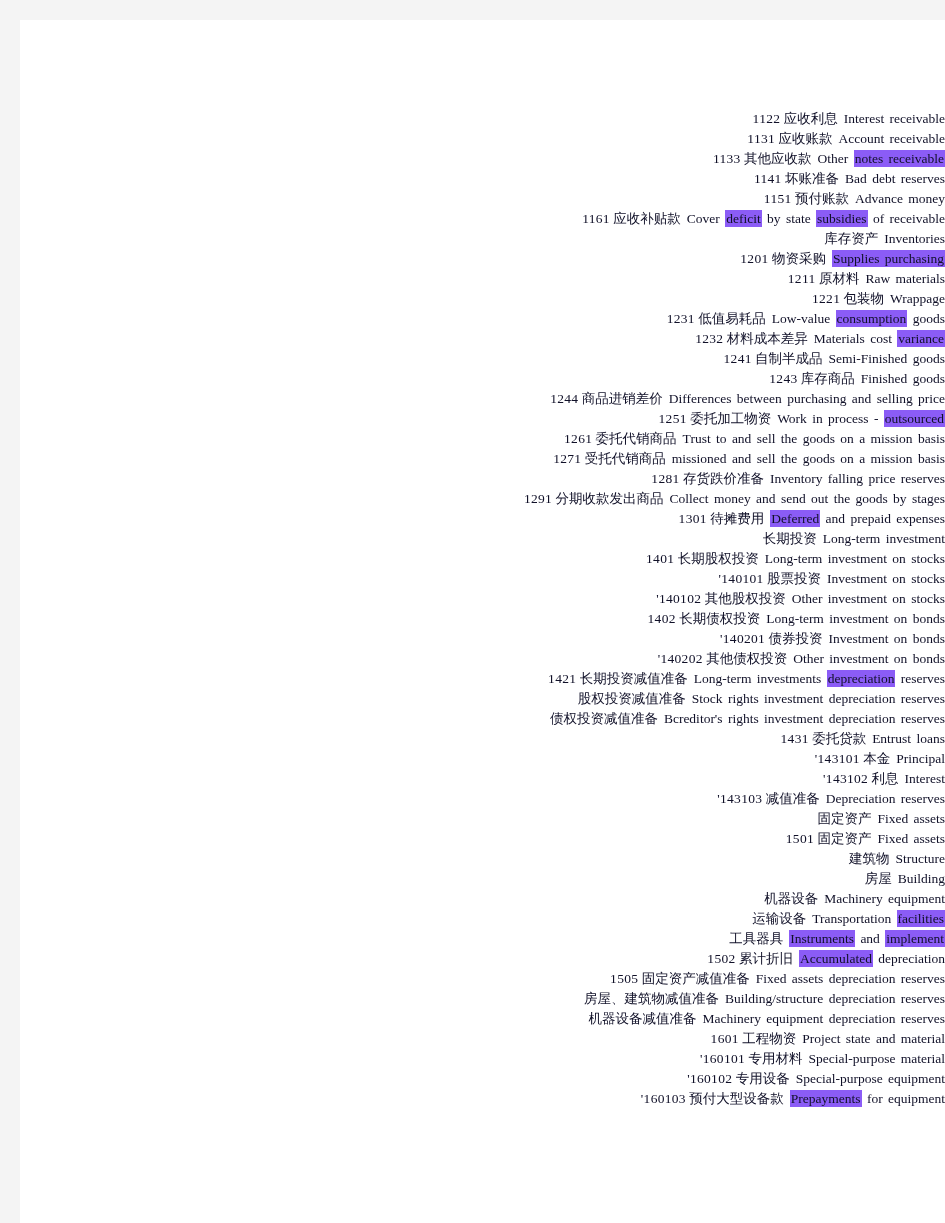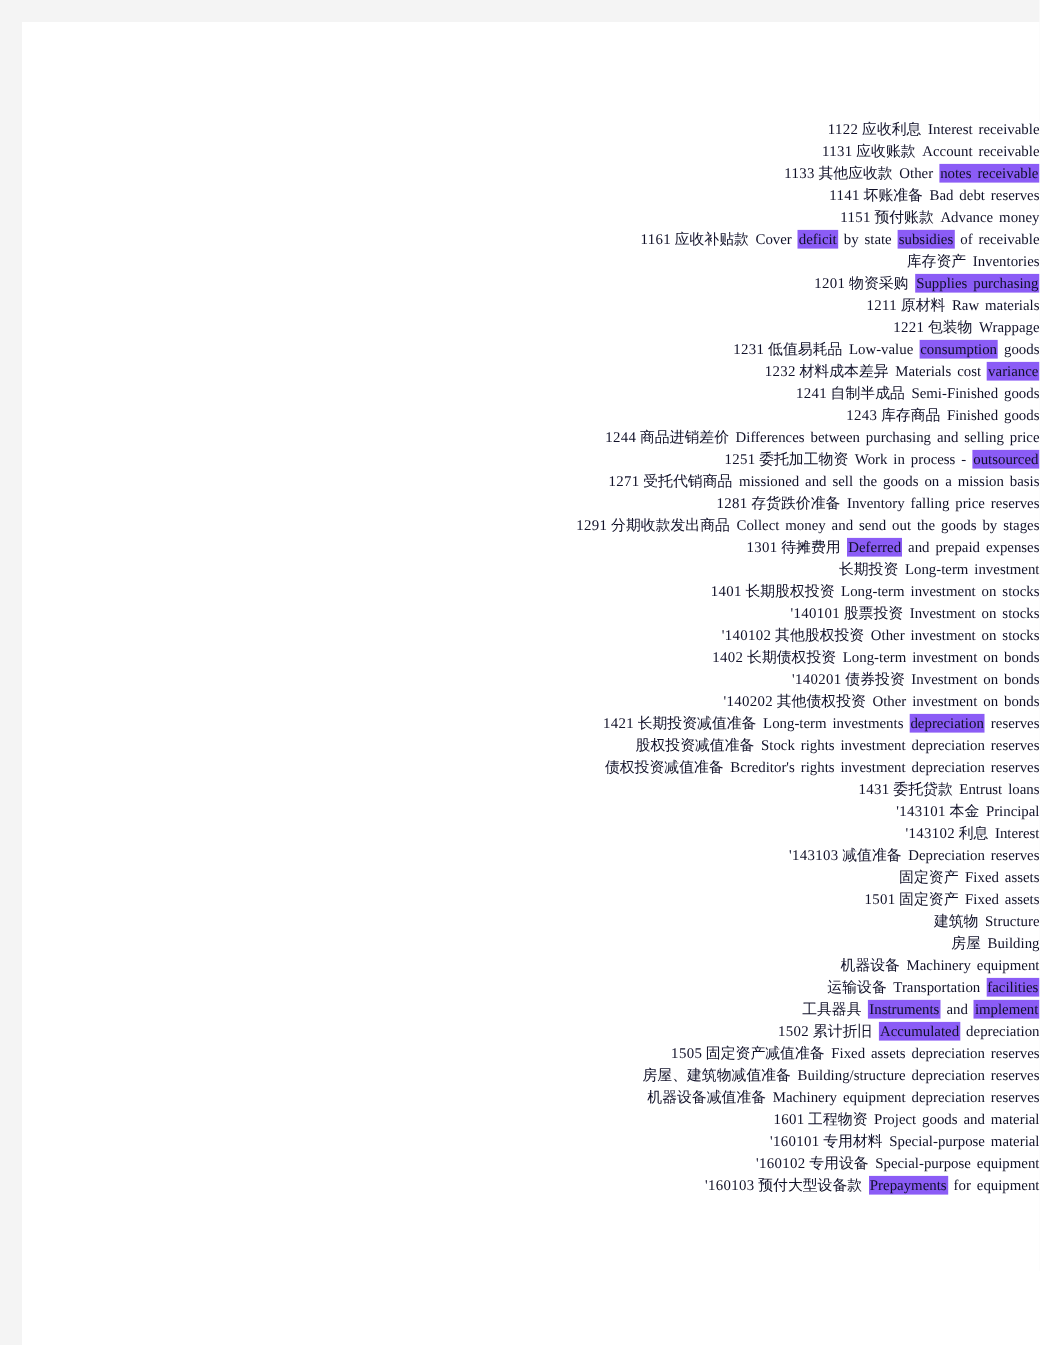--- a/index.html
+++ b/index.html
@@ -83,20 +83,21 @@
       <div class="line lvl-head"><span class="cn">库存资产</span><span class="gap"></span><span class="en">Inventories</span></div>
       <div class="line lvl-code"><span class="code">1201</span> <span class="cn">物资采购</span><span class="gap"></span><span class="en hl">Supplies purchasing</span></div>
       <div class="line lvl-code"><span class="code">1211</span> <span class="cn">原材料</span><span class="gap"></span><span class="en">Raw materials</span></div>
       <div class="line lvl-code"><span class="code">1221</span> <span class="cn">包装物</span><span class="gap"></span><span class="en">Wrappage</span></div>
       <div class="line lvl-code"><span class="code">1231</span> <span class="cn">低值易耗品</span><span class="gap"></span><span class="en">Low-value </span><span class="en hl">consumption</span><span class="en"> goods</span></div>
       <div class="line lvl-code"><span class="code">1232</span> <span class="cn">材料成本差异</span><span class="gap"></span><span class="en">Materials cost </span><span class="en hl">variance</span></div>
       <div class="line lvl-code"><span class="code">1241</span> <span class="cn">自制半成品</span><span class="gap"></span><span class="en">Semi-Finished goods</span></div>
       <div class="line lvl-code"><span class="code">1243</span> <span class="cn">库存商品</span><span class="gap"></span><span class="en">Finished goods</span></div>
       <div class="line lvl-code"><span class="code">1244</span> <span class="cn">商品进销差价</span><span class="gap"></span><span class="en">Differences between purchasing and selling price</span></div>
       <div class="line lvl-code"><span class="code">1251</span> <span class="cn">委托加工物资</span><span class="gap"></span><span class="en">Work in process - </span><span class="en hl">outsourced</span></div>
+      <div class="line lvl-code"><span class="code">1261</span> <span class="cn">委托代销商品</span><span class="gap"></span><span class="en">Trust to and sell the goods on a mission basis</span></div>
       <div class="line lvl-code"><span class="code">1271</span> <span class="cn">受托代销商品</span><span class="gap"></span><span class="en">missioned and sell the goods on a mission basis</span></div>
       <div class="line lvl-code"><span class="code">1281</span> <span class="cn">存货跌价准备</span><span class="gap"></span><span class="en">Inventory falling price reserves</span></div>
       <div class="line lvl-code"><span class="code">1291</span> <span class="cn">分期收款发出商品</span><span class="gap"></span><span class="en">Collect money and send out the goods by stages</span></div>
       <div class="line lvl-code"><span class="code">1301</span> <span class="cn">待摊费用</span><span class="gap"></span><span class="en hl">Deferred</span><span class="en"> and prepaid expenses</span></div>
       <div class="line lvl-head"><span class="cn">长期投资</span><span class="gap"></span><span class="en">Long-term investment</span></div>
       <div class="line lvl-code"><span class="code">1401</span> <span class="cn">长期股权投资</span><span class="gap"></span><span class="en">Long-term investment on stocks</span></div>
       <div class="line lvl-sub"><span class="code">'140101</span> <span class="cn">股票投资</span><span class="gap"></span><span class="en">Investment on stocks</span></div>
       <div class="line lvl-sub"><span class="code">'140102</span> <span class="cn">其他股权投资</span><span class="gap"></span><span class="en">Other investment on stocks</span></div>
       <div class="line lvl-code"><span class="code">1402</span> <span class="cn">长期债权投资</span><span class="gap"></span><span class="en">Long-term investment on bonds</span></div>
       <div class="line lvl-sub"><span class="code">'140201</span> <span class="cn">债券投资</span><span class="gap"></span><span class="en">Investment on bonds</span></div>
@@ -112,18 +113,18 @@
       <div class="line lvl-code"><span class="code">1501</span> <span class="cn">固定资产</span><span class="gap"></span><span class="en">Fixed assets</span></div>
       <div class="line lvl-plain"><span class="cn">建筑物</span><span class="gap"></span><span class="en">Structure</span></div>
       <div class="line lvl-plain"><span class="cn">房屋</span><span class="gap"></span><span class="en">Building</span></div>
       <div class="line lvl-plain"><span class="cn">机器设备</span><span class="gap"></span><span class="en">Machinery equipment</span></div>
       <div class="line lvl-plain"><span class="cn">运输设备</span><span class="gap"></span><span class="en">Transportation </span><span class="en hl">facilities</span></div>
       <div class="line lvl-plain"><span class="cn">工具器具</span><span class="gap"></span><span class="en hl">Instruments</span><span class="en"> and </span><span class="en hl">implement</span></div>
       <div class="line lvl-code"><span class="code">1502</span> <span class="cn">累计折旧</span><span class="gap"></span><span class="en hl">Accumulated</span><span class="en"> depreciation</span></div>
       <div class="line lvl-code"><span class="code">1505</span> <span class="cn">固定资产减值准备</span><span class="gap"></span><span class="en">Fixed assets depreciation reserves</span></div>
       <div class="line lvl-plain"><span class="cn">房屋、建筑物减值准备</span><span class="gap"></span><span class="en">Building/structure depreciation reserves</span></div>
       <div class="line lvl-plain"><span class="cn">机器设备减值准备</span><span class="gap"></span><span class="en">Machinery equipment depreciation reserves</span></div>
-      <div class="line lvl-code"><span class="code">1601</span> <span class="cn">工程物资</span><span class="gap"></span><span class="en">Project goods and material</span></div>
+      <div class="line lvl-code"><span class="code">1601</span> <span class="cn">工程物资</span><span class="gap"></span><span class="en">Project state and material</span></div>
       <div class="line lvl-sub"><span class="code">'160101</span> <span class="cn">专用材料</span><span class="gap"></span><span class="en">Special-purpose material</span></div>
       <div class="line lvl-sub"><span class="code">'160102</span> <span class="cn">专用设备</span><span class="gap"></span><span class="en">Special-purpose equipment</span></div>
       <div class="line lvl-sub"><span class="code">'160103</span> <span class="cn">预付大型设备款</span><span class="gap"></span><span class="en hl">Prepayments</span><span class="en"> for equipment</span></div>
     </div>
 </div>
 
 </body></html>

